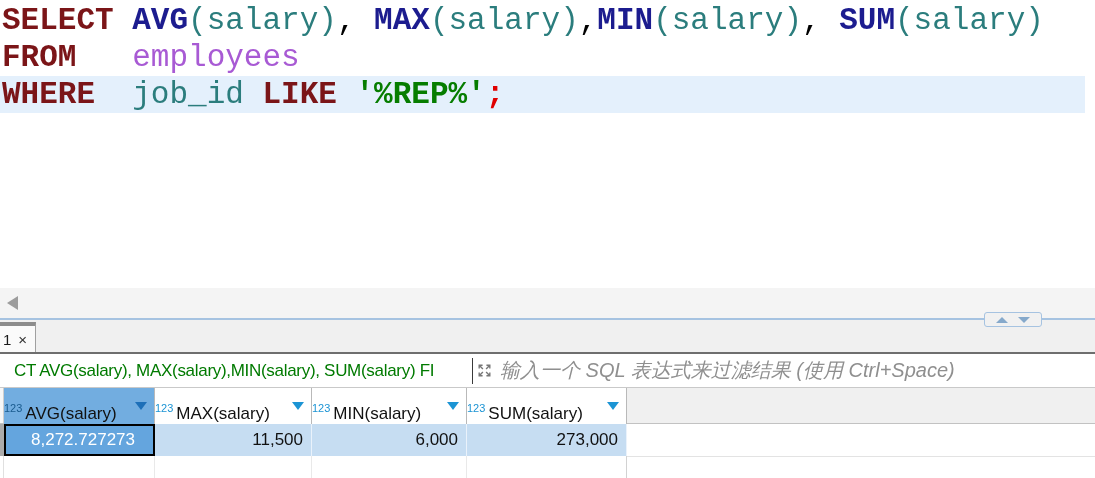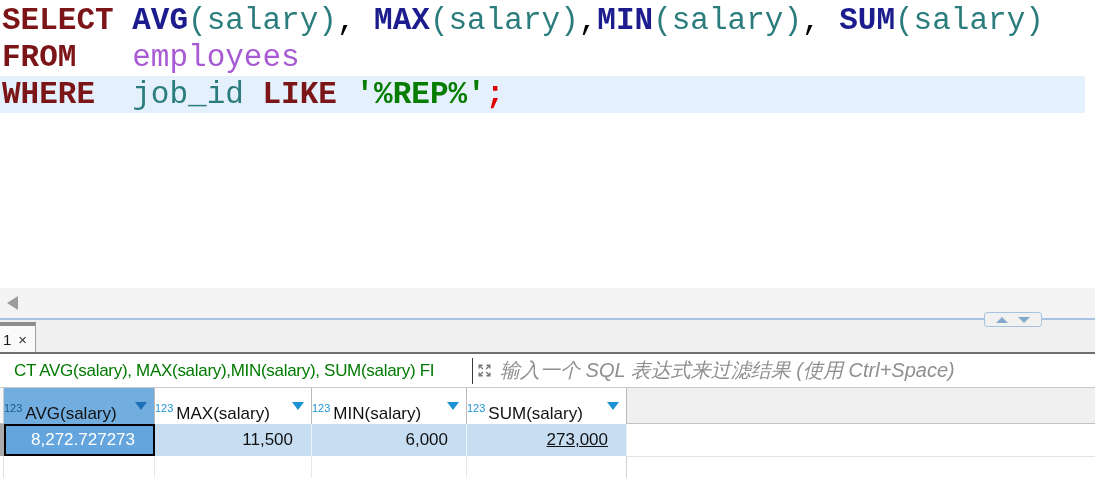--- a/index.html
+++ b/index.html
@@ -45,21 +45,21 @@
     border-bottom:1px solid #C2C2C2;box-sizing:border-box;}
   .hcorner{position:absolute;left:0;top:0;width:4px;height:35px;background:#F7F7F7;border-right:1px solid #CFCFCF;box-sizing:border-box;}
   .hcell{position:absolute;top:0;height:52px;background:#fff;border-right:1px solid #B9B9B9;
     box-sizing:border-box;display:flex;align-items:center;font-size:17px;color:#111;}
   .type-icon{font-size:11px;position:relative;top:-6px;margin-right:3px;}
   .dd{position:absolute;right:7px;top:14px;width:0;height:0;
     border-left:6px solid transparent;border-right:6px solid transparent;border-top:8px solid #1C94D4;}
   .grid-row{position:absolute;top:36px;left:0;width:1095px;height:32px;background:#fff;}
   .rsliver{position:absolute;left:0;top:0;width:4px;height:32px;background:#ABABAB;}
   .cell{position:absolute;top:0;height:32px;line-height:32px;font-size:17px;color:#111;
-    text-align:right;padding-right:18px;box-sizing:border-box;border-right:1px solid #EAF2FB;}
+    text-align:right;padding-right:8px;box-sizing:border-box;border-right:1px solid #EAF2FB;}
   .cell.sel{border:2px solid #000;color:#fff;line-height:28px;padding-right:18px;}
   .grid-empty{position:absolute;top:68px;left:0;width:1095px;height:22px;background:#fff;}
   .esliver{position:absolute;left:0;top:0;width:4px;height:22px;background:#fff;border-right:1px solid #E0E0E0;box-sizing:border-box;}
   .vline{position:absolute;top:0;width:1px;height:22px;background:#E9E9E9;}
   .vline.strong{background:#D2D2D2;}
   .hline-right{position:absolute;left:627px;top:0;width:468px;height:1px;background:#E3E3E3;}
 </style>
 </head>
 <body>
 
@@ -118,21 +118,21 @@
         <span class="type-icon" style="color: rgb(28, 148, 212);">123</span>
         <span>SUM(salary)</span>
         <span class="dd" style="border-top-color: rgb(28, 148, 212);"></span>
       </div>
     </div>
   <div class="grid-row" id="grid-row">
     <div class="rsliver"></div>
   <div class="cell sel" style="left: 4px; width: 151px; background: rgb(100, 165, 222);">8,272.727273</div>
       <div class="cell" style="left: 155px; width: 157px; background: rgb(198, 221, 242);">11,500</div>
       <div class="cell" style="left: 312px; width: 155px; background: rgb(198, 221, 242);">6,000</div>
-      <div class="cell" style="left: 467px; width: 160px; background: rgb(198, 221, 242); text-decoration: underline;">273,000</div>
+      <div class="cell" style="left: 467px; width: 160px; background: rgb(198, 221, 242);">273,000</div>
     </div>
   <div class="grid-empty">
     <div class="esliver"></div>
     <div class="vline" style="left:154px;"></div>
     <div class="vline" style="left:311px;"></div>
     <div class="vline" style="left:466px;"></div>
     <div class="vline strong" style="left:626px;"></div>
     <div class="hline-right"></div>
   </div>
 </div>

